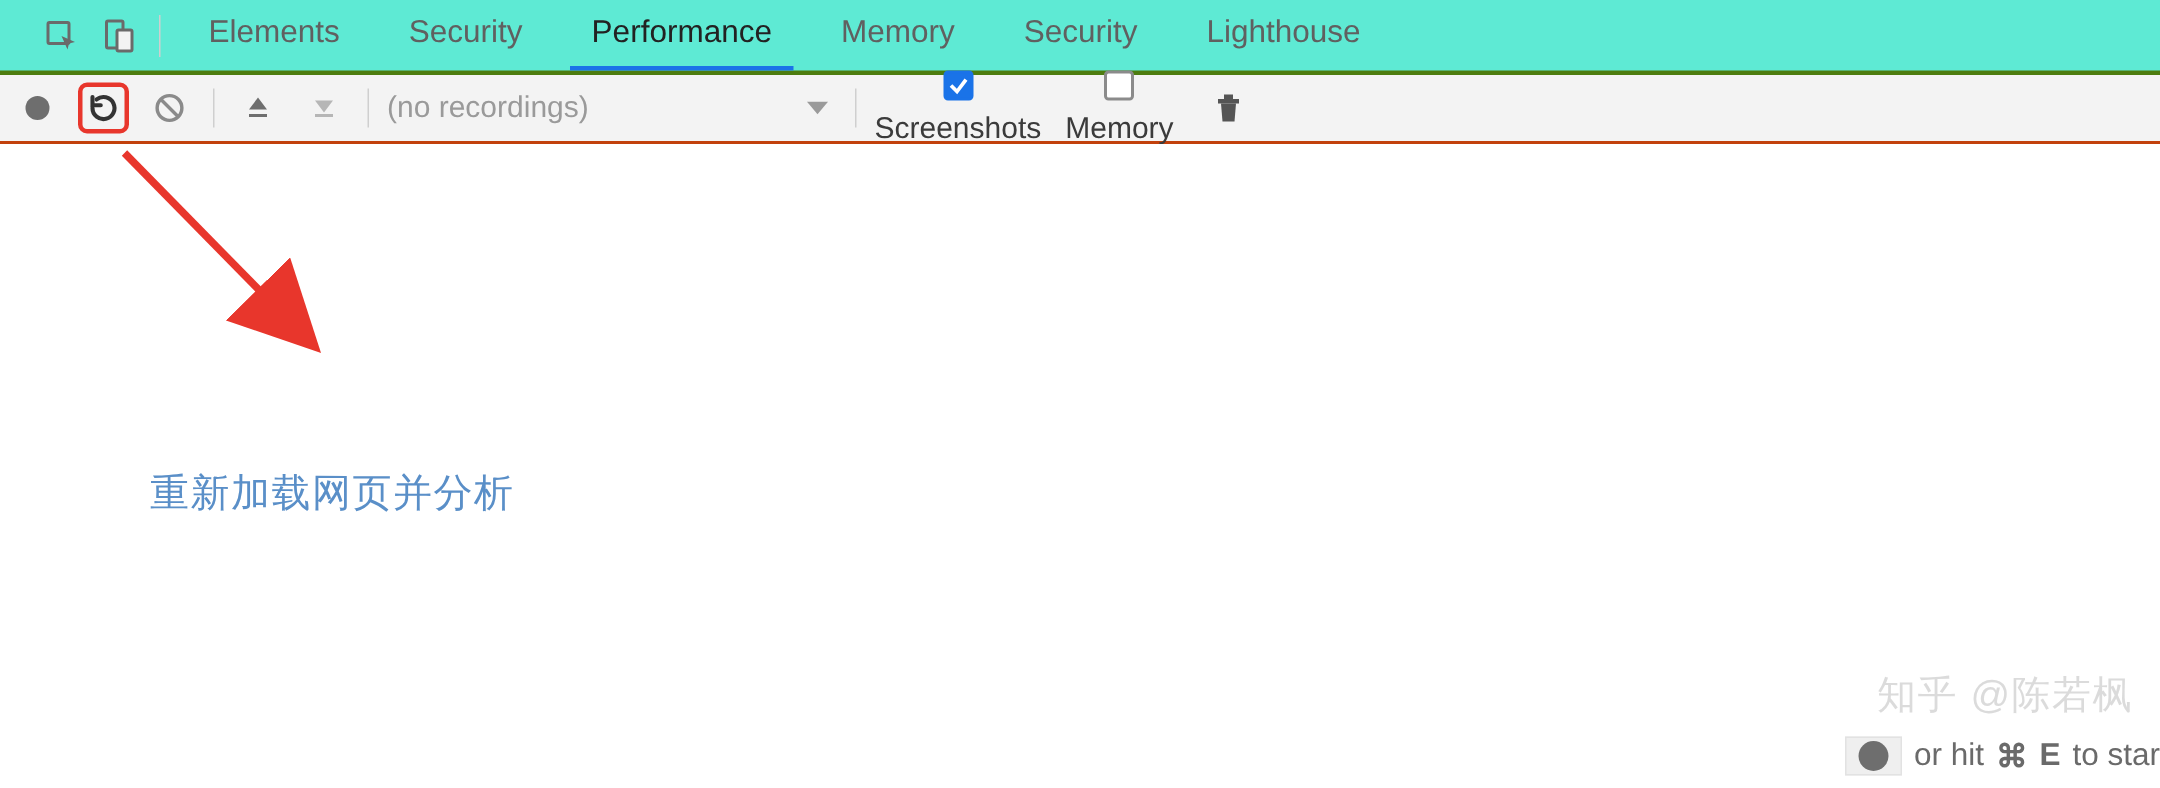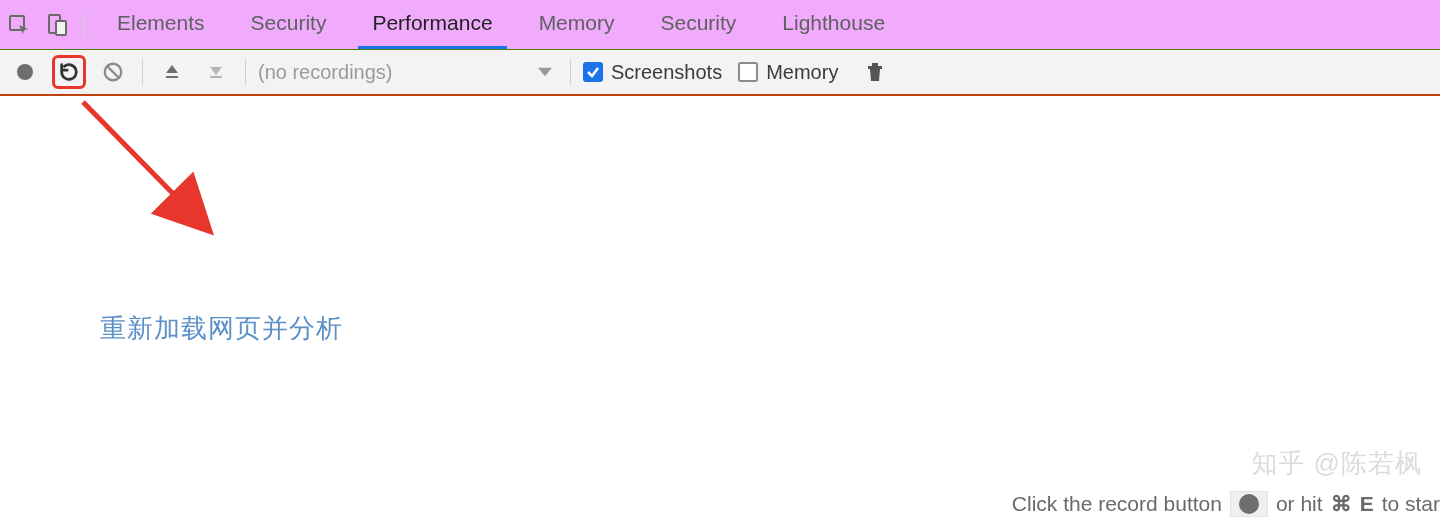--- a/index.html
+++ b/index.html
@@ -1,22 +1,22 @@
 <!DOCTYPE html>
 <html><head>
 <meta charset="utf-8">
 <style>
   * { box-sizing: border-box; margin: 0; padding: 0; }
   html, body { width: 1440px; height: 525px; font-family: "Helvetica Neue", Arial, sans-serif; background: #fff; overflow: hidden; }
   
   
   .tabbar {
     display: flex; align-items: center; height: 50px;
-    background: #f0abfc; border-bottom: 1px solid #4d7c0f;
-    padding: 0 0;
+    background: #5eead4; border-bottom: 3px solid #4d7c0f;
+    padding: 0 22px;
   }
   .tabbar .iconbtn { width: 38px; height: 38px; display: flex; align-items: center; justify-content: center; color: #6a6a6a; }
   .tabbar .vdiv { width: 1px; height: 28px; background: #cfcfcf; margin: 0 8px; }
   .tabs { display: flex; align-items: stretch; height: 100%; gap: 18px; margin-left: 10px; }
   .tab {
     display: flex; align-items: center; padding: 0 14px;
     color: #606060; font-size: 21px; cursor: pointer;
     border-bottom: 3px solid transparent;
     white-space: nowrap;
   }
@@ -29,21 +29,21 @@
     padding: 0 8px; gap: 10px;
   }
   .toolbar .tbtn { width: 34px; height: 34px; display: flex; align-items: center; justify-content: center; color: #6a6a6a; }
   .toolbar .tbtn.hl { border: 3px solid #e8362c; border-radius: 6px; color: #333; }
   .toolbar .vdiv { width: 1px; height: 26px; background: #cfcfcf; margin: 0 2px; }
   .recordings {
     display: flex; align-items: center; color: #9a9a9a; font-size: 20px;
     width: 300px; justify-content: space-between; padding-right: 6px;
   }
   .recordings .dd { color: #9a9a9a; }
-  .chk { display: flex; align-items: center; gap: 8px; font-size: 20px; color: #3b3b3b; }
+  .chk { display: flex; align-items: center; gap: 8px; font-size: 20px; color: #3b3b3b; flex-direction: column; }
   .chkbox { width: 20px; height: 20px; border: 2px solid #8b8b8b; border-radius: 3px; display: flex; align-items: center; justify-content: center; background: #fff; }
   .chkbox.checked { background: #1a73e8; border-color: #1a73e8; }
   .chkbox.checked svg { display: block; }
   .chkbox svg { display: none; }
   
   
   .panel { position: relative; width: 100%; height: calc(525px - 50px - 46px); background: #fff; }
   .annotation-arrow { position: absolute; left: 65px; top: 0; pointer-events: none; }
   .annotation-text { position: absolute; left: 100px; top: 215px; color: #5a8fc8; font-size: 26px; letter-spacing: 1px; text-align: center; }
   .hint-line {
@@ -172,21 +172,20 @@
       </marker>
     </defs>
     <line x1="18" y1="6" x2="128" y2="118" stroke="#e8362c" stroke-width="5" marker-end="url(#ahead)"></line>
   </svg>
 
   <div class="annotation-text">重新加载网页并分析</div>
 
   <div class="watermark">知乎 @陈若枫</div>
 
   <div class="hint-line">
-    <span>Click the record button</span>
     <span class="hint-box">
         <span class="hint-recdot"></span>
       </span>
     <span>or hit</span>
     <span style="font-weight:600">⌘</span>
     <span style="font-weight:700">E</span>
     <span>to star</span>
   </div>
 </div>
 

